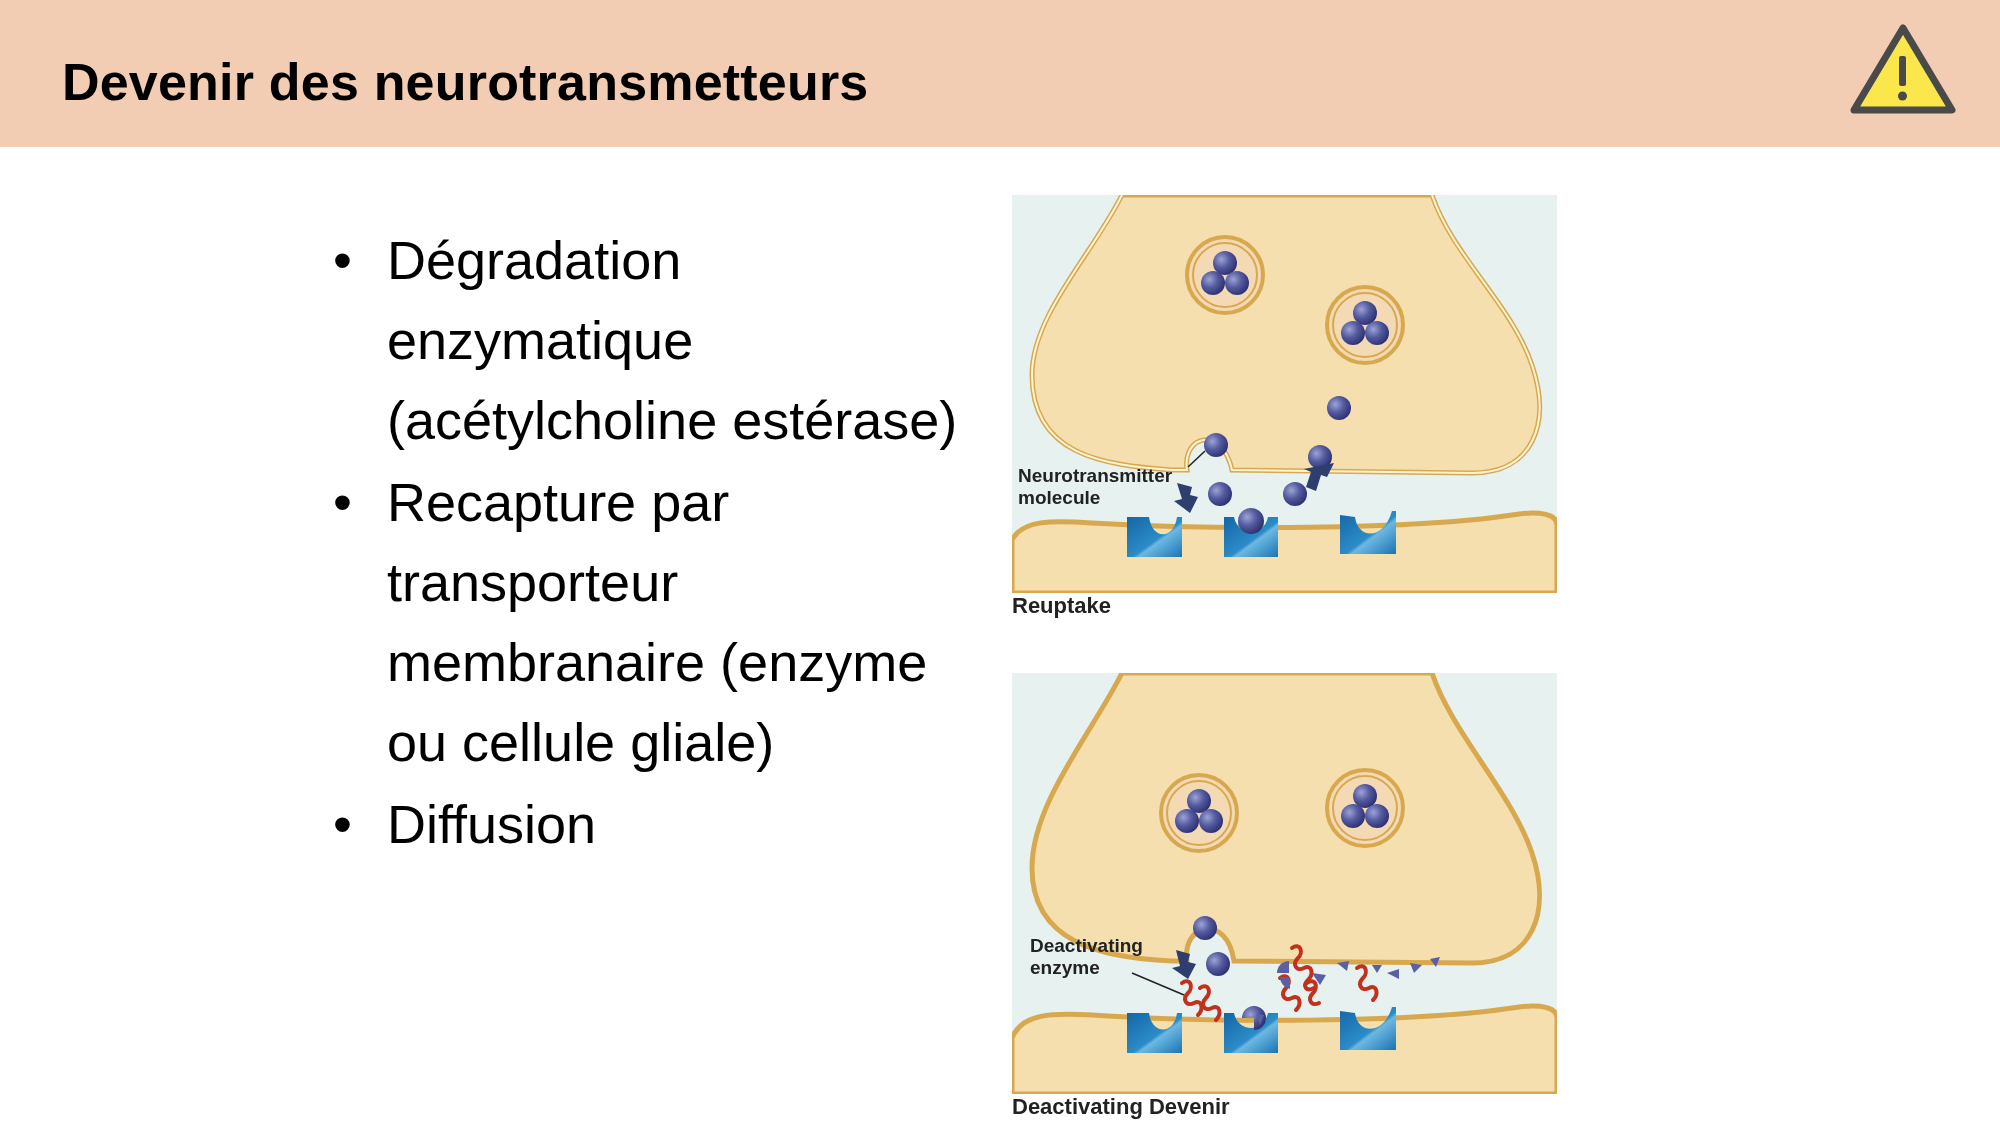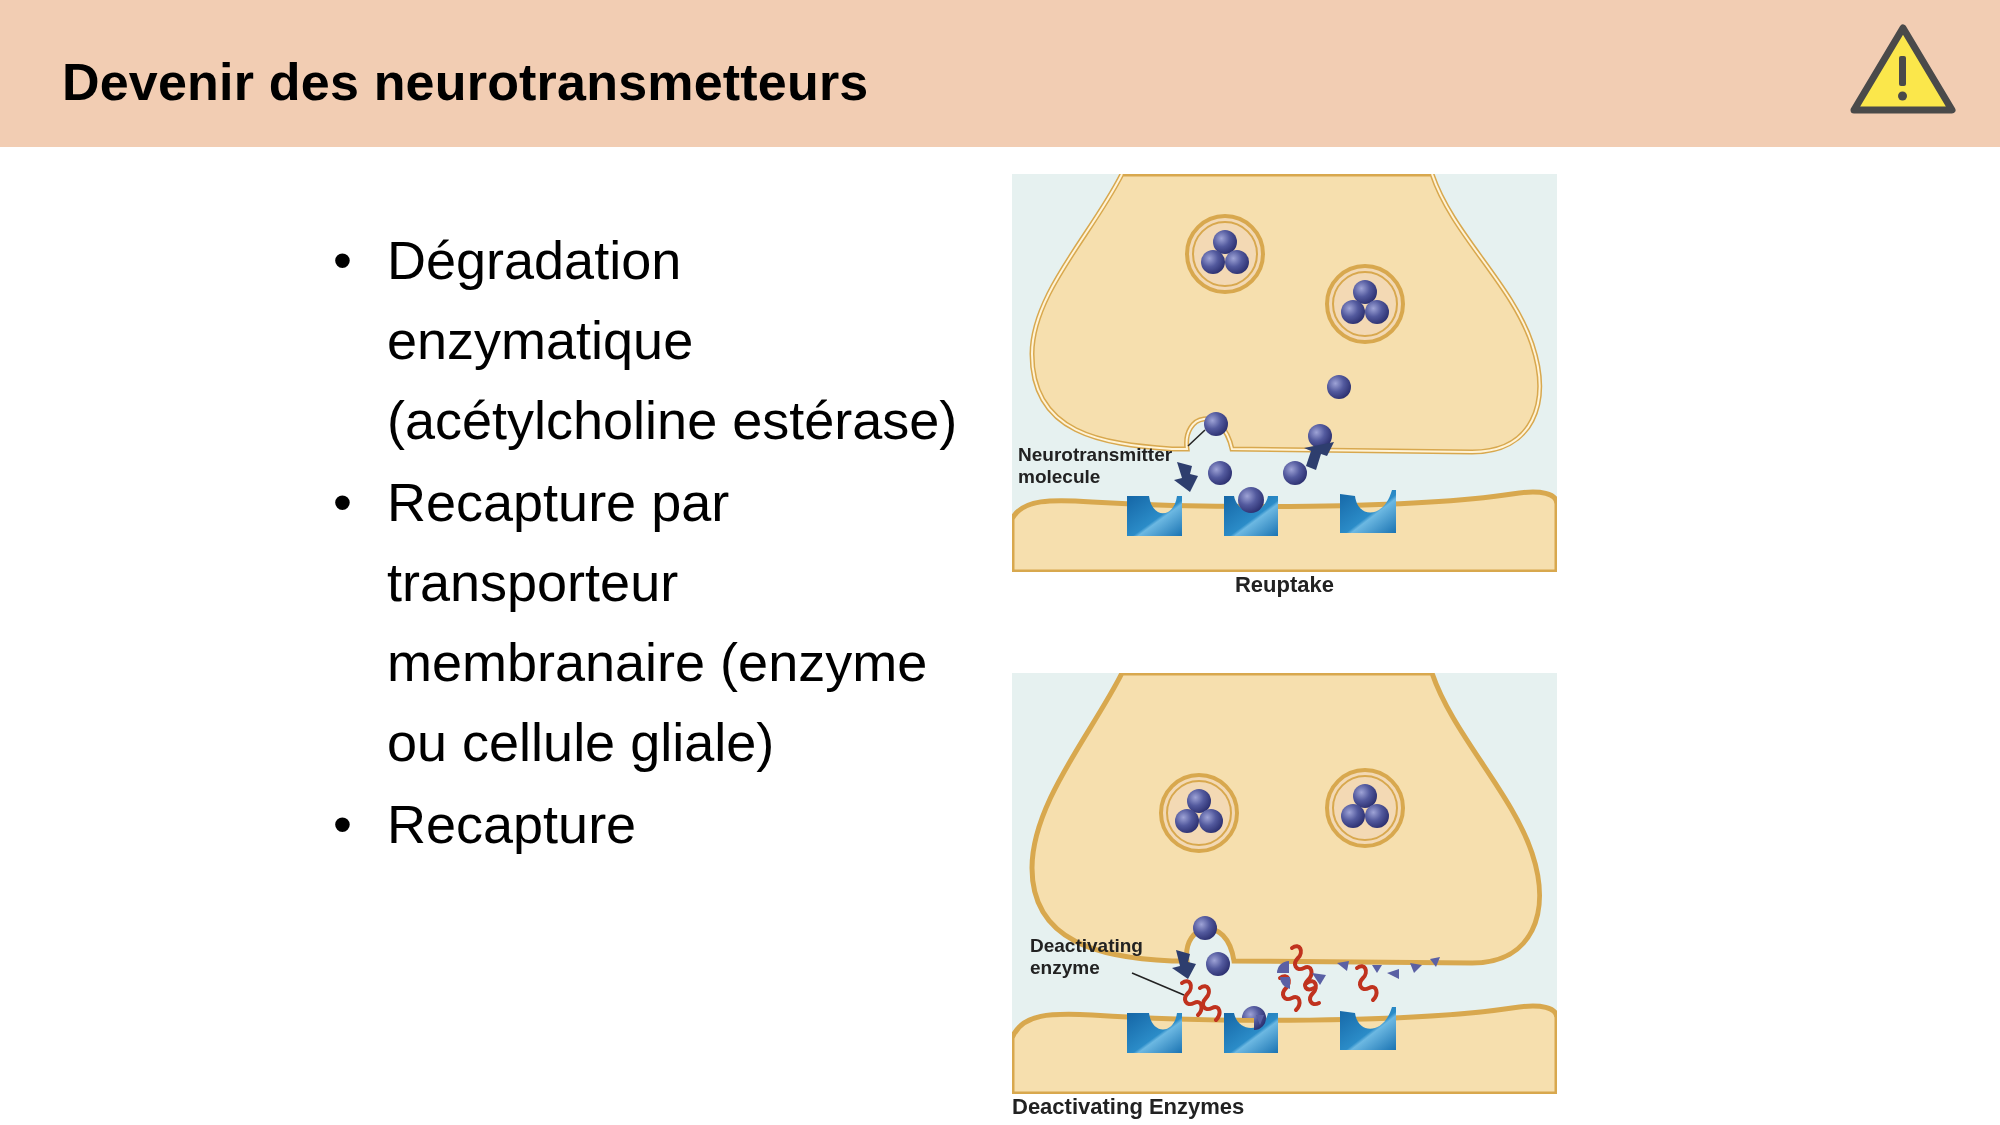--- a/index.html
+++ b/index.html
@@ -23,24 +23,24 @@
   <svg class="warn" viewBox="0 0 110 96">
     <path d="M55 6 L104 88 L6 88 Z" fill="#FBE74B" stroke="#4A4A4A" stroke-width="7" stroke-linejoin="round"></path>
     <rect x="51" y="34" width="7" height="30" rx="2" fill="#4A4A4A"></rect>
     <circle cx="54.5" cy="74" r="4.5" fill="#4A4A4A"></circle>
   </svg>
 </div>
 
 <ul class="bullets">
   <li><span class="dot">•</span><span>Dégradation enzymatique (acétylcholine estérase)</span></li>
   <li><span class="dot">•</span><span>Recapture par transporteur membranaire (enzyme ou cellule gliale)</span></li>
-  <li><span class="dot">•</span><span>Recapture</span></li>
+  <li><span class="dot">•</span><span>Diffusion</span></li>
 </ul>
 
-<div class="fig" style="top:174px;text-align:center;">
+<div class="fig" style="top:195px;">
   <svg width="545" height="398" viewBox="0 0 545 398">
     <defs>
       <radialGradient id="mol" cx="35%" cy="35%" r="70%">
         <stop offset="0" stop-color="#9EA3D6"></stop>
         <stop offset="0.5" stop-color="#535A9E"></stop>
         <stop offset="1" stop-color="#2C3070"></stop>
       </radialGradient>
       <linearGradient id="rec" x1="0" y1="0" x2="1" y2="1">
         <stop offset="0" stop-color="#1566A6"></stop>
         <stop offset="0.55" stop-color="#2B8CC8"></stop>
@@ -149,14 +149,14 @@
 
     <path d="M115 340 L137 340 C 140 362, 162 362, 165 340 L 170 340 L 170 380 L 115 380 Z" fill="url(#rec2)"></path>
     <path d="M212 340 L222 340 C 226 360, 252 360, 256 340 L 266 340 L 266 380 L 212 380 Z" fill="url(#rec2)"></path>
     <path d="M230 345 a12 12 0 1 1 12 12 l0 -12 z" fill="url(#mol2)"></path>
     <path d="M244 342 l8 0 l-4 10 z" fill="#5A60A4"></path>
     <path d="M328 338 L343 340 C 346 362, 372 362, 380 334 L 384 334 L 384 377 L 328 377 Z" fill="url(#rec2)"></path>
     <line x1="120" y1="300" x2="172" y2="322" stroke="#222" stroke-width="1.5"></line>
     <text class="lbl" x="18" y="279">Deactivating</text>
     <text class="lbl" x="18" y="301">enzyme</text>
   </svg>
-  <div class="caption">Deactivating Enzymes</div>
+  <div class="caption">Deactivating Devenir</div>
 </div>
 
 </body></html>

